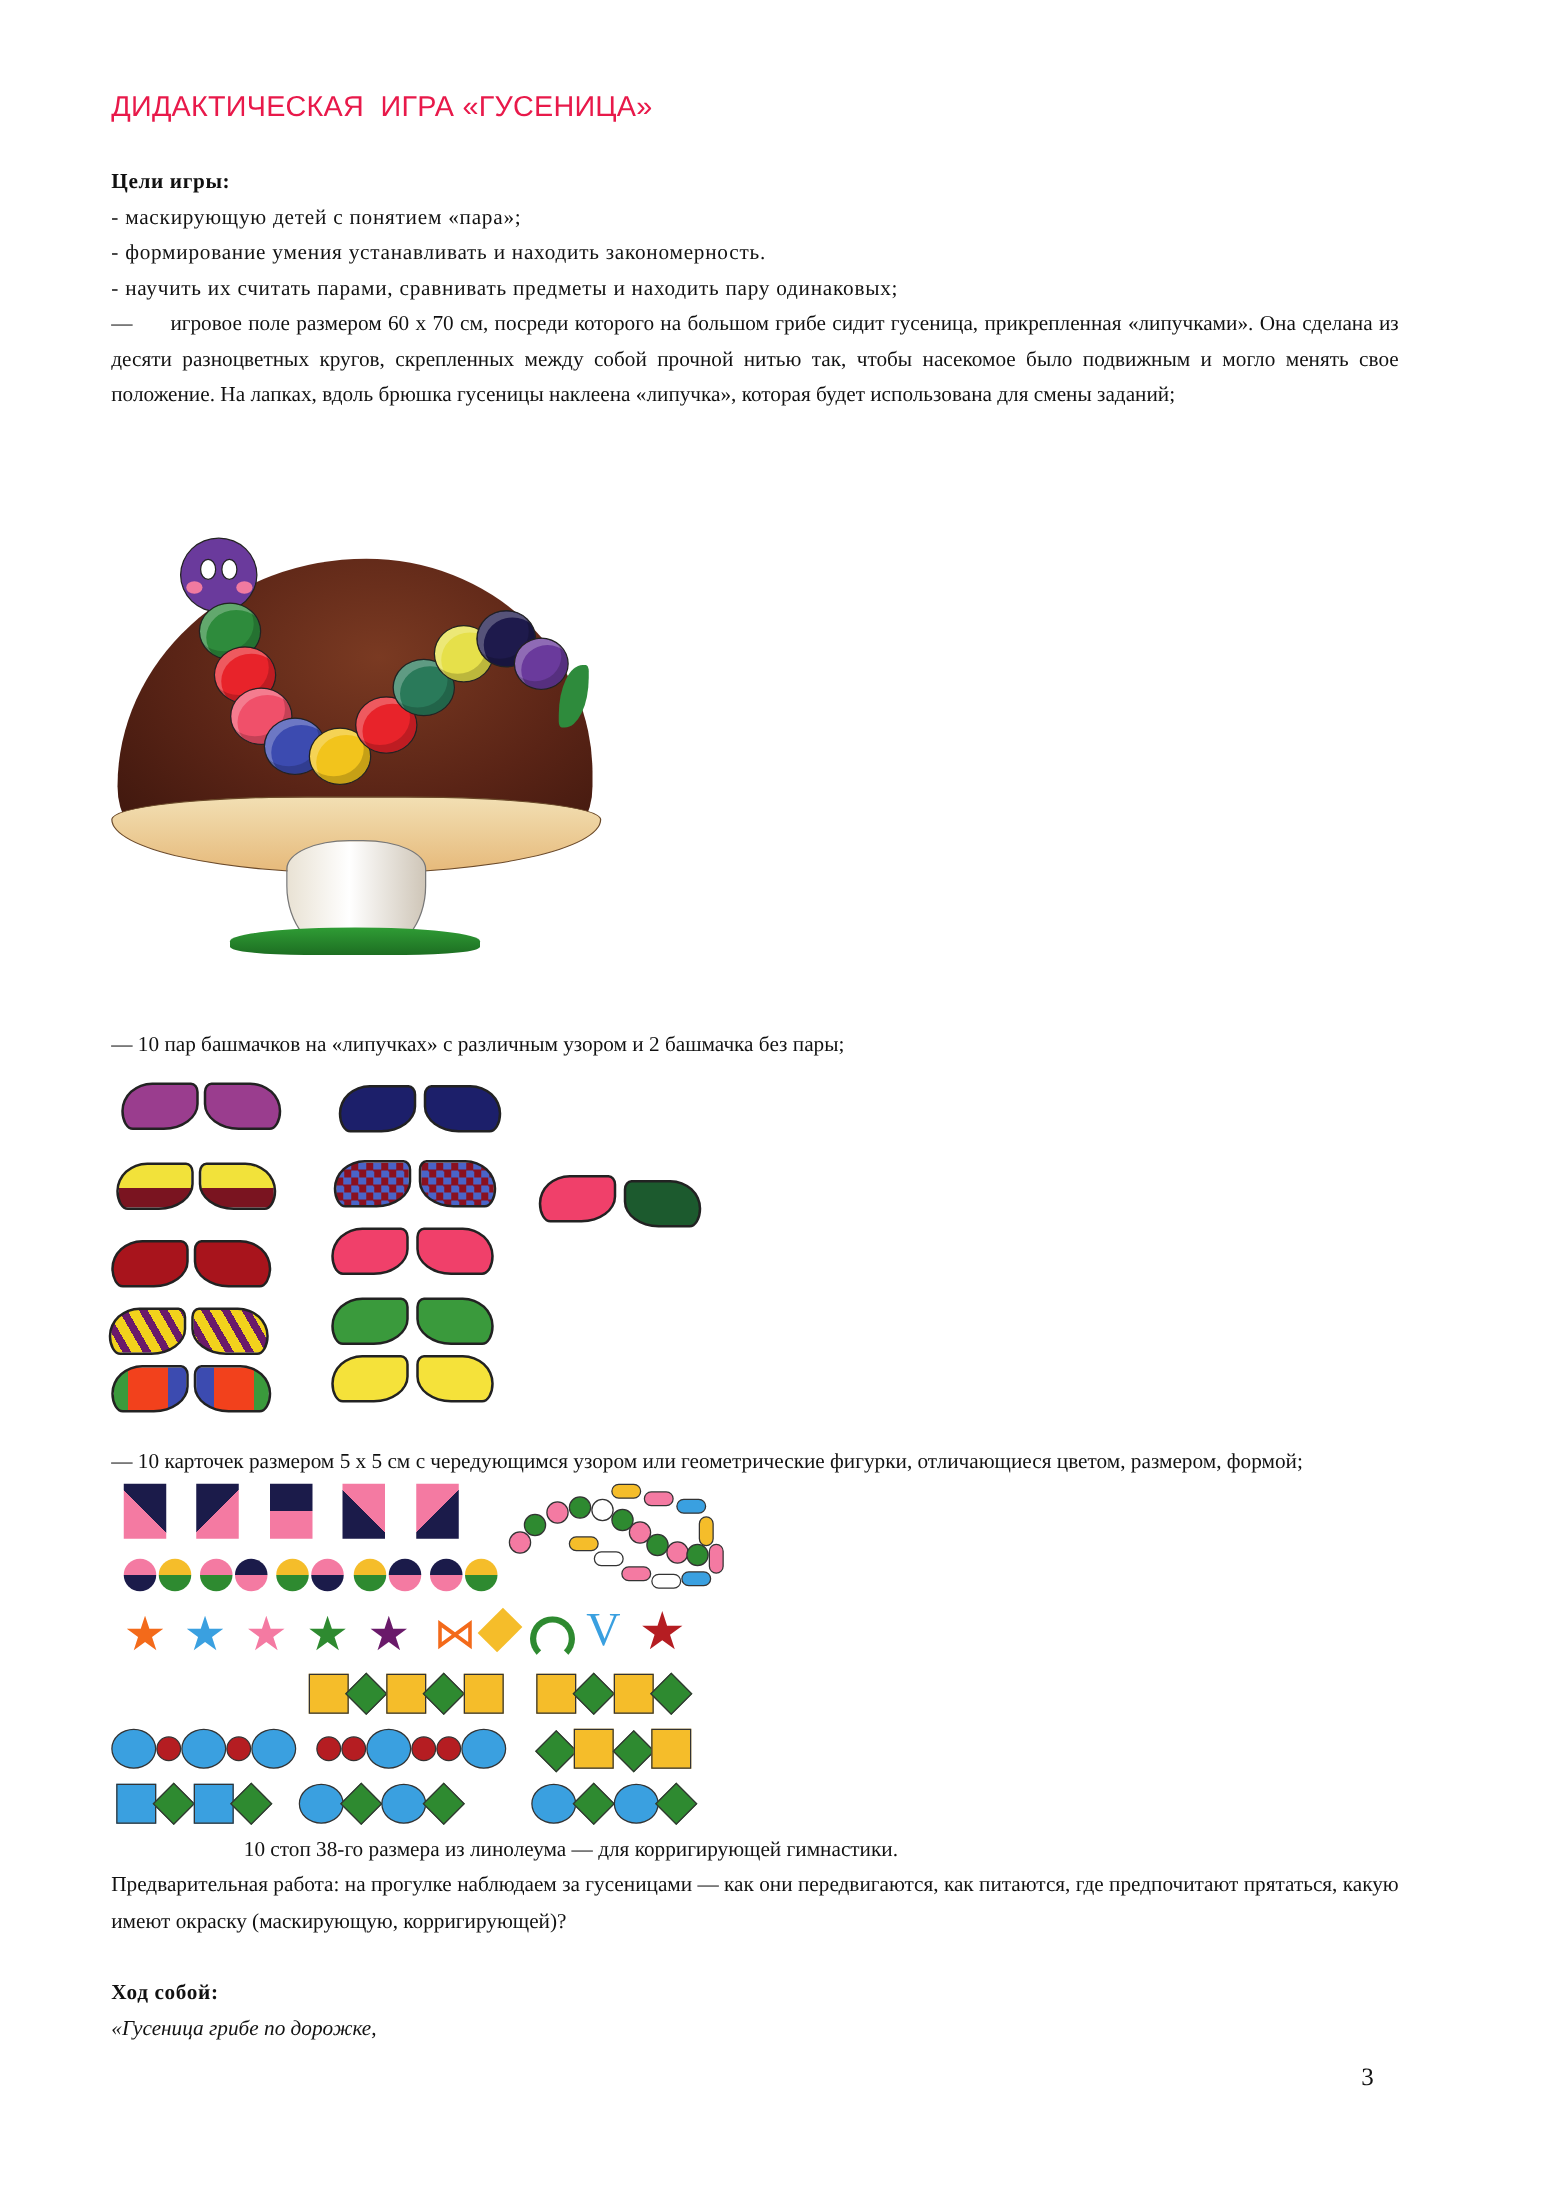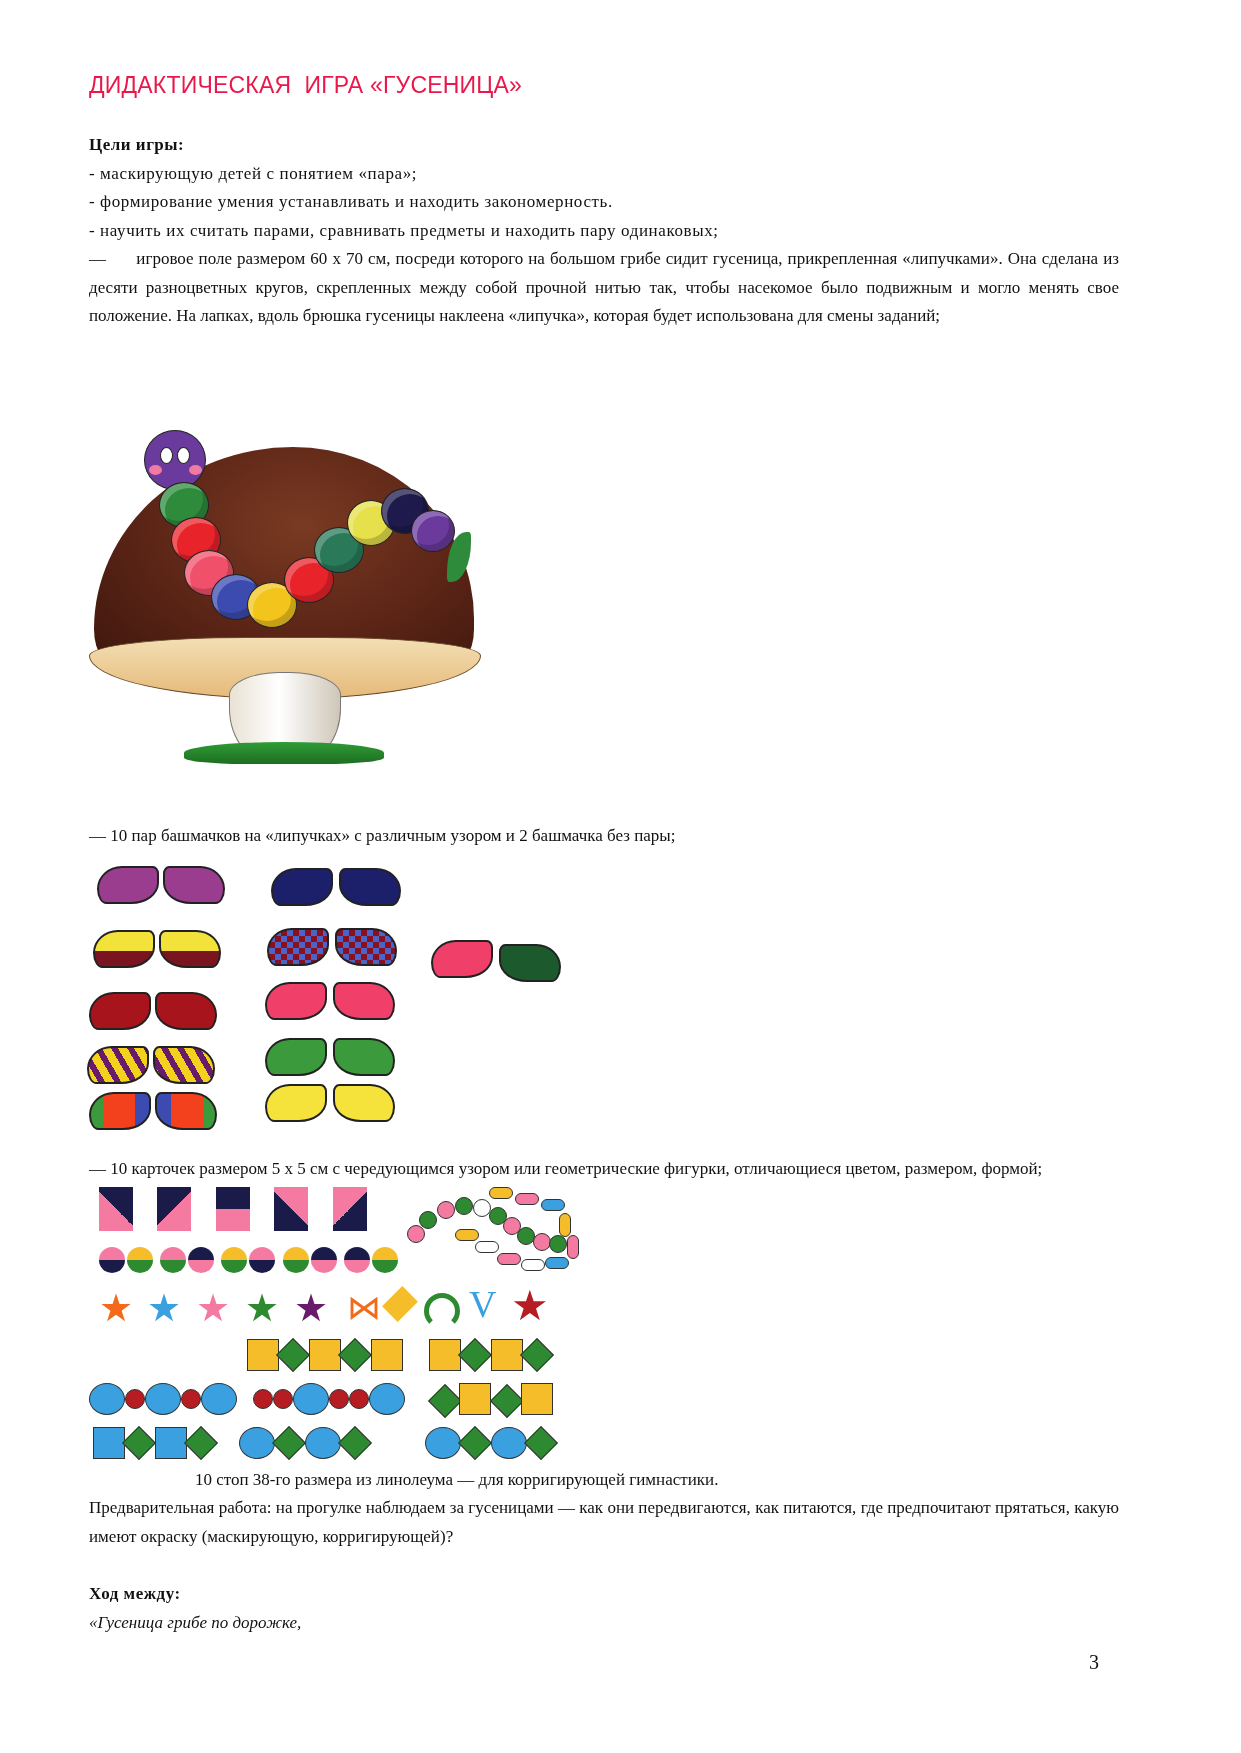--- a/index.html
+++ b/index.html
@@ -214,18 +214,18 @@
     <div class="shape" style="left:374px;top:248px;width:22px;height:22px;background:#2e8a30;transform:rotate(45deg);border:1px solid #333;"></div>
     <div class="shape" style="left:402px;top:244px;width:34px;height:30px;border-radius:50%;background:#3aa0e0;border:1px solid #333;"></div>
     <div class="shape" style="left:440px;top:248px;width:22px;height:22px;background:#2e8a30;transform:rotate(45deg);border:1px solid #333;"></div>
   </div>
 
   <div class="text-block" style="top:1466px;left:163px;width:900px;margin-left:32px;">10 стоп 38-го размера из линолеума — для корригирующей гимнастики.</div>
 
   <div class="text-block just" style="top:1494px;">Предварительная работа: на прогулке наблюдаем за гусеницами — как они передвигаются, как питаются, где предпочитают прятаться, какую имеют окраску (маскирующую, корригирующей)?</div>
 
   <div class="text-block" style="top:1580px;">
-    <div class="h">Ход между:</div>
+    <div class="h">Ход собой:</div>
     <div class="italic">«Гусеница грибе по дорожке,</div>
   </div>
 
   <div class="page-number">3</div>
 </div>
 
 </body></html>

